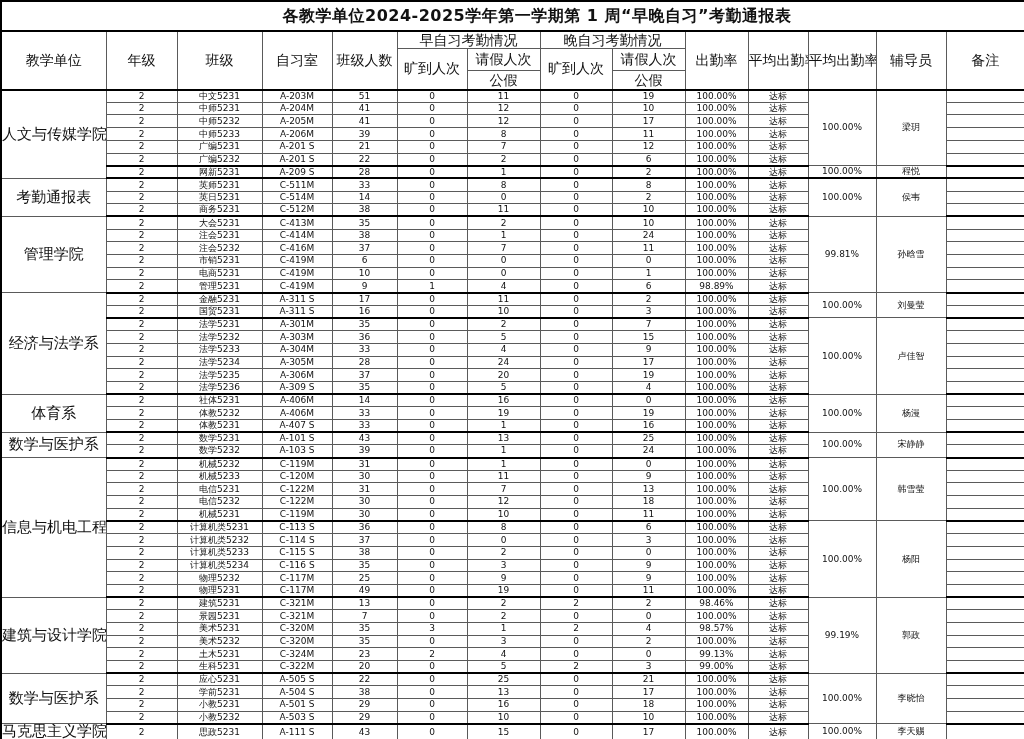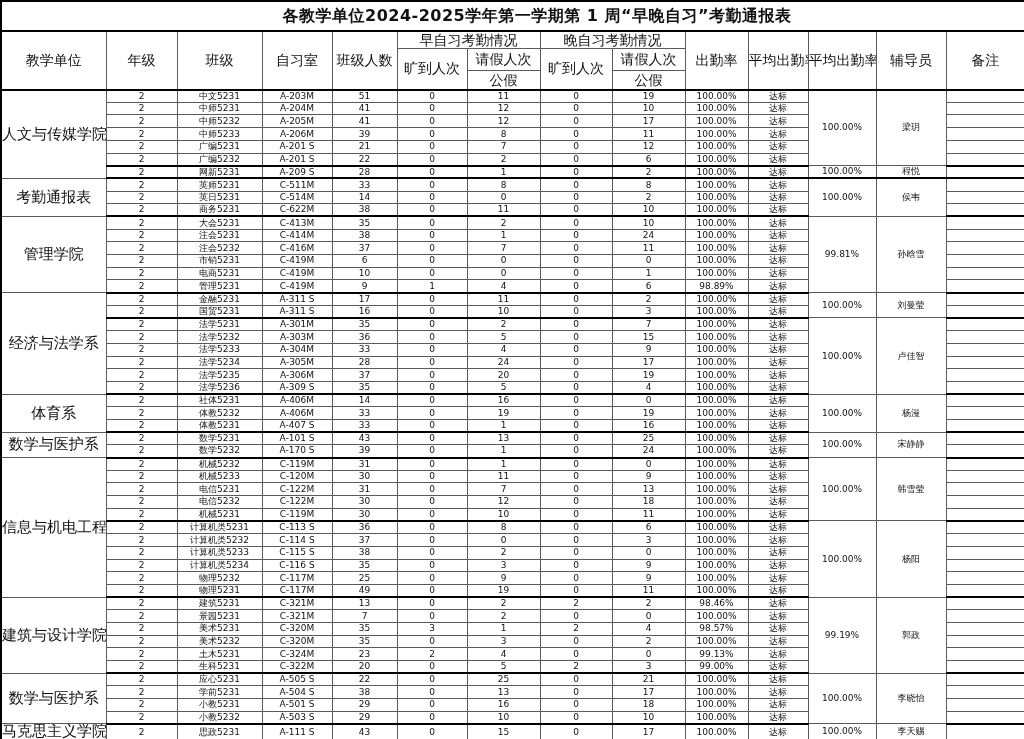--- a/index.html
+++ b/index.html
@@ -203,21 +203,21 @@
         <td>0</td>
         <td>0</td>
         <td>2</td>
         <td>100.00%</td>
         <td>达标</td>
         <td></td>
       </tr>
       <tr class="section-end">
         <td>2</td>
         <td>商务5231</td>
-        <td>C-622M</td>
+        <td>C-512M</td>
         <td>38</td>
         <td>0</td>
         <td>11</td>
         <td>0</td>
         <td>10</td>
         <td>100.00%</td>
         <td>达标</td>
         <td></td>
       </tr>
       <tr>
@@ -464,21 +464,21 @@
         <td>25</td>
         <td>100.00%</td>
         <td>达标</td>
         <td rowspan="2">100.00%</td>
         <td rowspan="2">宋静静</td>
         <td></td>
       </tr>
       <tr class="section-end">
         <td>2</td>
         <td>数学5232</td>
-        <td>A-170 S</td>
+        <td>A-103 S</td>
         <td>39</td>
         <td>0</td>
         <td>1</td>
         <td>0</td>
         <td>24</td>
         <td>100.00%</td>
         <td>达标</td>
         <td></td>
       </tr>
       <tr>

